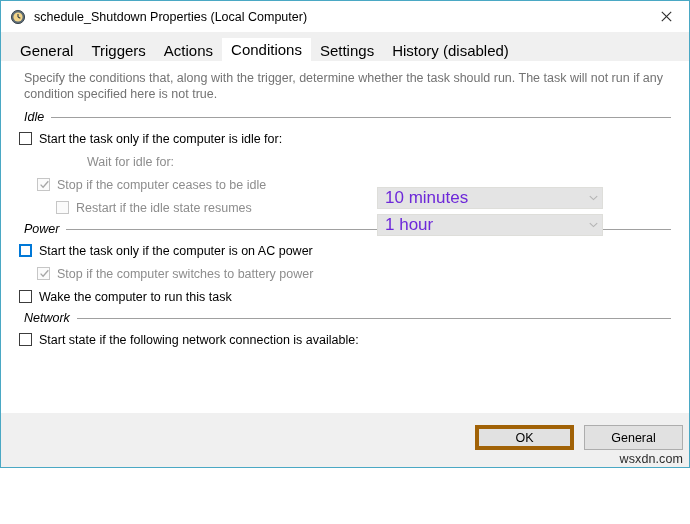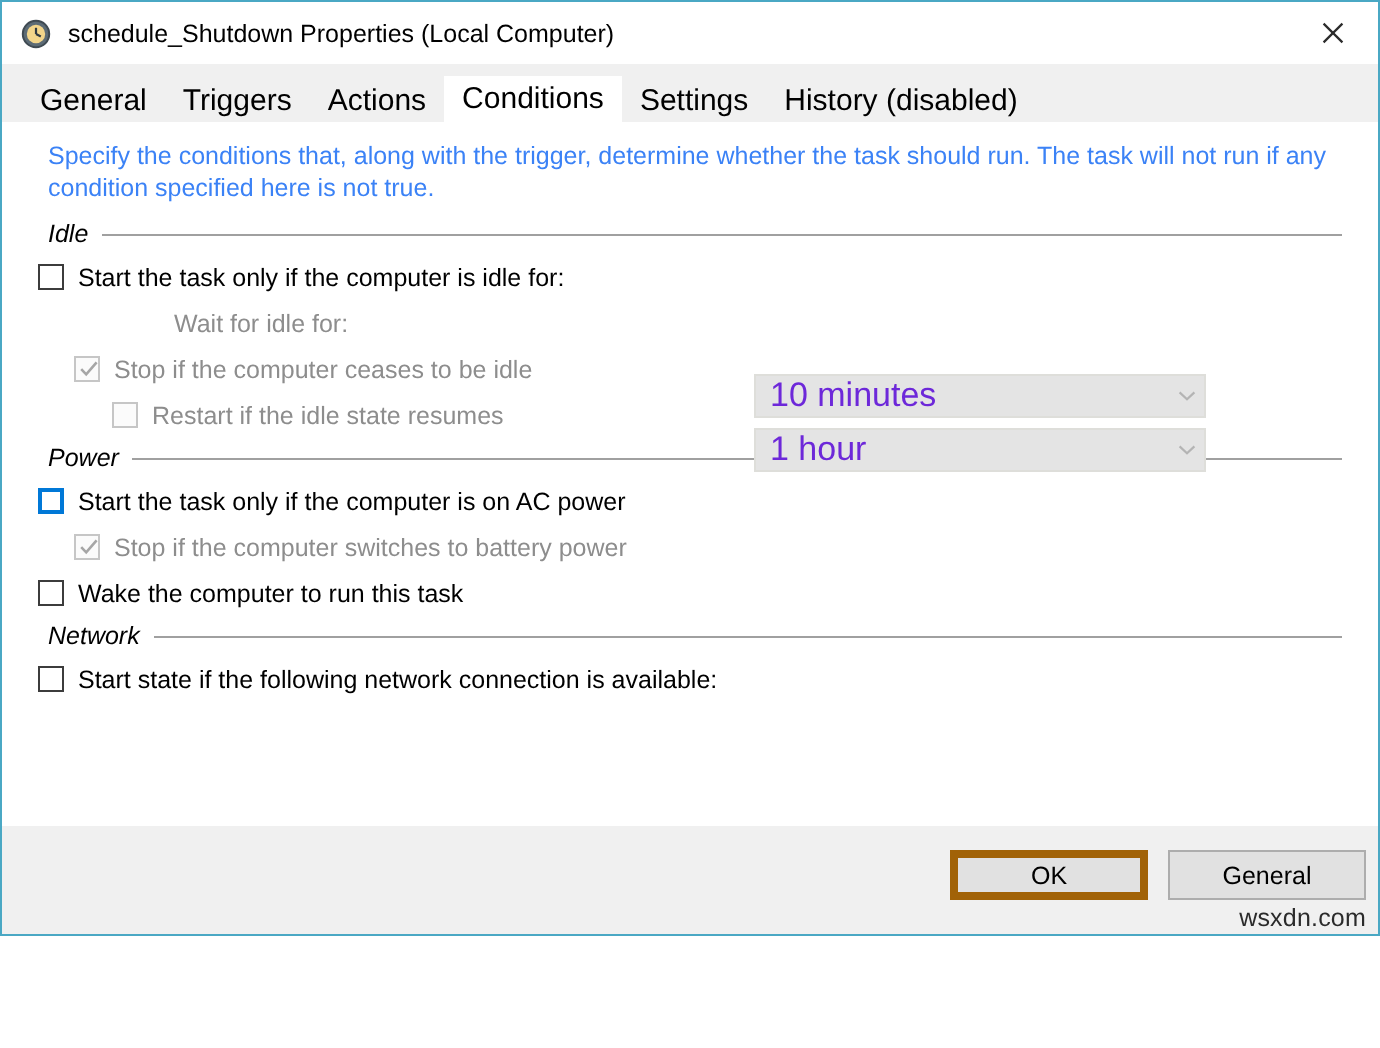--- a/index.html
+++ b/index.html
@@ -96,21 +96,21 @@
     background: #ffffff;
     margin: 0 9px 0 9px;
     position: relative;
     box-sizing: border-box;
     padding: 9px 9px 0 9px;
   }
 
   .intro {
     font-size: 12.5px;
     line-height: 16px;
-    color: #3b82f6;
+    color: #737373;
     margin: 0 0 7px 5px;
     width: 640px;
   }
 
   
   .group {
     margin-top: 2px;
   }
   .group-head {
     display: flex;

